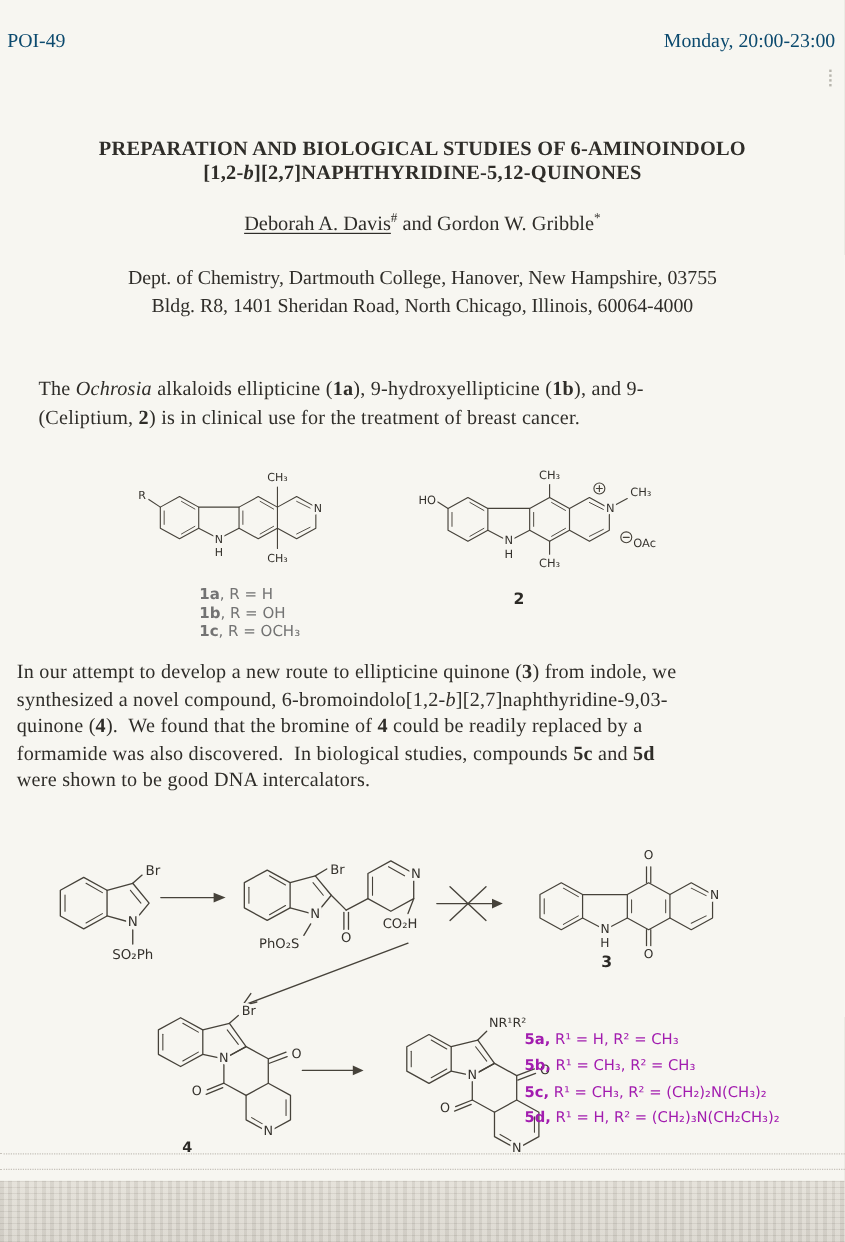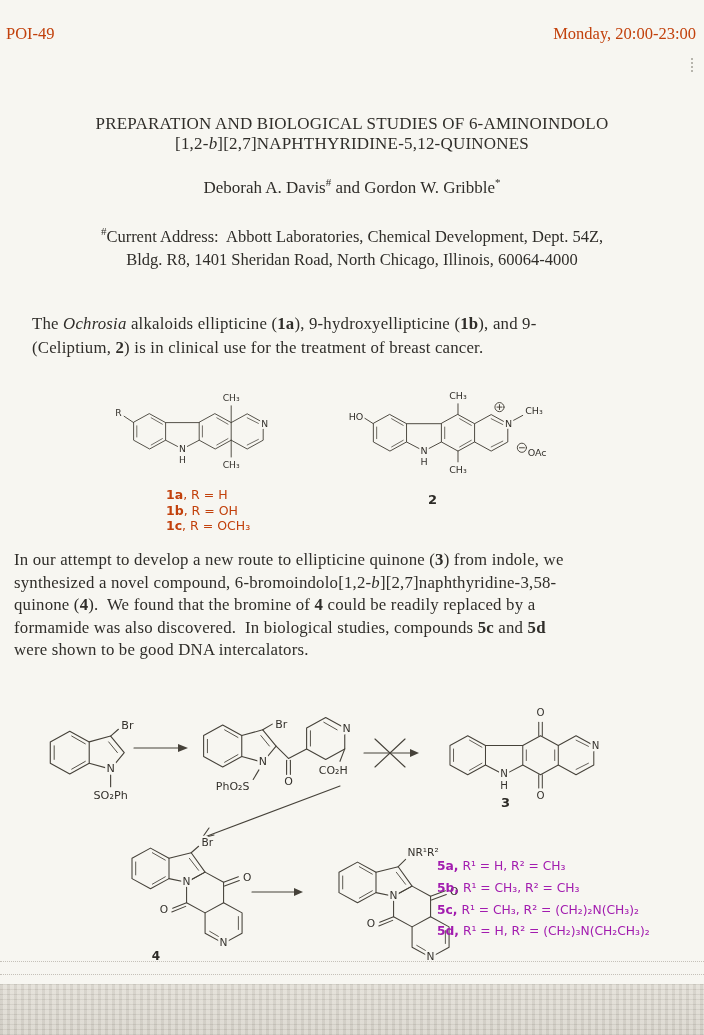--- a/index.html
+++ b/index.html
@@ -1,31 +1,31 @@
 <!DOCTYPE html>
 <html><head>
 <meta charset="utf-8">
 <style>
   body{margin:0;background:#b5b2ab}
   .page{position:relative;width:704px;height:1035px;background:#f7f6f1;
     font-family:"Liberation Serif","DejaVu Serif",serif;color:#2f2d29;overflow:hidden;margin:0 auto}
   .pos{position:absolute}
   .ln{white-space:nowrap}
   .center{left:0;width:704px;text-align:center}
-  .hdr{font-size:16.5px;color:#c2410c}
-  .title{font-size:17px;font-weight:normal;line-height:19.5px;letter-spacing:.2px}
+  .hdr{font-size:16.5px;color:#0c4a6e}
+  .title{font-size:17px;font-weight:bold;line-height:19.5px;letter-spacing:.2px}
   .authors{font-size:17px}
   .affil{font-size:16.5px;line-height:23px}
   .para{font-size:16.8px;letter-spacing:.2px}
   .p1{line-height:24px}
   .p2{line-height:22.5px}
   sup{font-size:11px}
-  .u{text-underline-offset:2px}
+  .u{text-decoration:underline;text-underline-offset:2px}
   .fig-num{font:bold 13px "DejaVu Sans","Liberation Sans",sans-serif;color:#2c2a26}
-  .variants{font:12.5px/15.5px "DejaVu Sans","Liberation Sans",sans-serif;color:#c2410c;white-space:nowrap}
+  .variants{font:12.5px/15.5px "DejaVu Sans","Liberation Sans",sans-serif;color:#737373;white-space:nowrap}
   .variants5{font:12.3px/21.8px "DejaVu Sans","Liberation Sans",sans-serif;color:#a21caf;white-space:nowrap}
   svg{overflow:visible;display:block}
   .bond{stroke:#46423a;stroke-width:1.15;fill:none;stroke-linecap:round;stroke-linejoin:round}
   .inner{stroke:#46423a;stroke-width:.95;fill:none;stroke-linecap:round}
   .atom{font:11.5px "DejaVu Sans","Liberation Sans",sans-serif;fill:#34312c;
     paint-order:stroke;stroke:#f7f6f1;stroke-width:5px;stroke-linejoin:round}
   .num-svg{font:bold 13px "DejaVu Sans","Liberation Sans",sans-serif;fill:#2c2a26;
     paint-order:stroke;stroke:#f7f6f1;stroke-width:4px}
   .ah{fill:#46423a;stroke:none}
   .dotline{left:0;width:704px;height:0;border-top:1px dotted rgba(135,128,117,.45)}
@@ -46,21 +46,21 @@
   <div class="pos artifact" style="left:691px;top:58px"></div>
 
   <div class="pos center title" style="top:114px">
     <div class="ln">PREPARATION AND BIOLOGICAL STUDIES OF 6-AMINOINDOLO</div>
     <div class="ln"><span>[1,2-</span><i>b</i><span>][2,7]NAPHTHYRIDINE-5,12-QUINONES</span></div>
   </div>
 
   <div class="pos center authors ln" style="top:176px"><span class="u">Deborah A. Davis</span><sup>#</sup><span> and </span><span>Gordon W. Gribble</span><sup>*</sup></div>
 
   <div class="pos center affil" style="top:220px">
-    <div class="ln"><sup>#</sup><span>Current Address:&nbsp; Abbott Laboratories, Chemical Development, Dept. 54Z,</span></div>
+    <div class="ln">Dept. of Chemistry, Dartmouth College, Hanover, New Hampshire, 03755</div>
     <div class="ln">Bldg. R8, 1401 Sheridan Road, North Chicago, Illinois, 60064-4000</div>
   </div>
 
   <div class="pos para p1" style="left:32px;top:312px;width:686px">
     <div class="ln"><span>The </span><i>Ochrosia</i><span> alkaloids ellipticine (</span><b>1a</b><span>), 9-hydroxyellipticine (</span><b>1b</b><span>), and 9-</span></div>
     <div class="ln"><span>(Celiptium, </span><b>2</b><span>) is in clinical use for the treatment of breast cancer.</span></div>
   </div>
 
   <svg class="pos" style="left:100px;top:380px" width="200" height="106" viewBox="0 0 250 132">
     <g>
@@ -129,21 +129,21 @@
     <text class="atom" x="153" y="91" text-anchor="middle">N</text>
     <text class="atom" x="153" y="105" text-anchor="middle">H</text>
     <text class="atom" x="255" y="59" text-anchor="middle">N</text>
     <text class="atom" x="275" y="43" text-anchor="start">CH₃</text>
     <text class="atom" x="278" y="94" text-anchor="start">OAc</text>
   </svg>
   <div class="pos fig-num" style="left:428px;top:492px">2</div>
 
   <div class="pos para p2" style="left:14px;top:549px;width:686px">
     <div class="ln"><span>In our attempt to develop a new route to ellipticine quinone (</span><b>3</b><span>) from indole, we</span></div>
-    <div class="ln"><span>synthesized a novel compound, 6-bromoindolo[1,2-</span><i>b</i><span>][2,7]naphthyridine-3,58-</span></div>
+    <div class="ln"><span>synthesized a novel compound, 6-bromoindolo[1,2-</span><i>b</i><span>][2,7]naphthyridine-9,03-</span></div>
     <div class="ln"><span>quinone (</span><b>4</b><span>).&nbsp; We found that the bromine of </span><b>4</b><span> could be readily replaced by a</span></div>
     <div class="ln"><span>formamide was also discovered.&nbsp; In biological studies, compounds </span><b>5c</b><span> and </span><b>5d</b></div>
     <div class="ln">were shown to be good DNA intercalators.</div>
   </div>
 
   <svg class="pos" style="left:24px;top:702px" width="146" height="109" viewBox="0 0 150 112">
     <g>
       <path class="bond" d="M47,30 L67,41 L67,63 L47,74 L27,63 L27,41 Z"></path>
       <path class="inner" d="M49,35 L63,43"></path>
         <path class="inner" d="M63,61 L49,69"></path>

